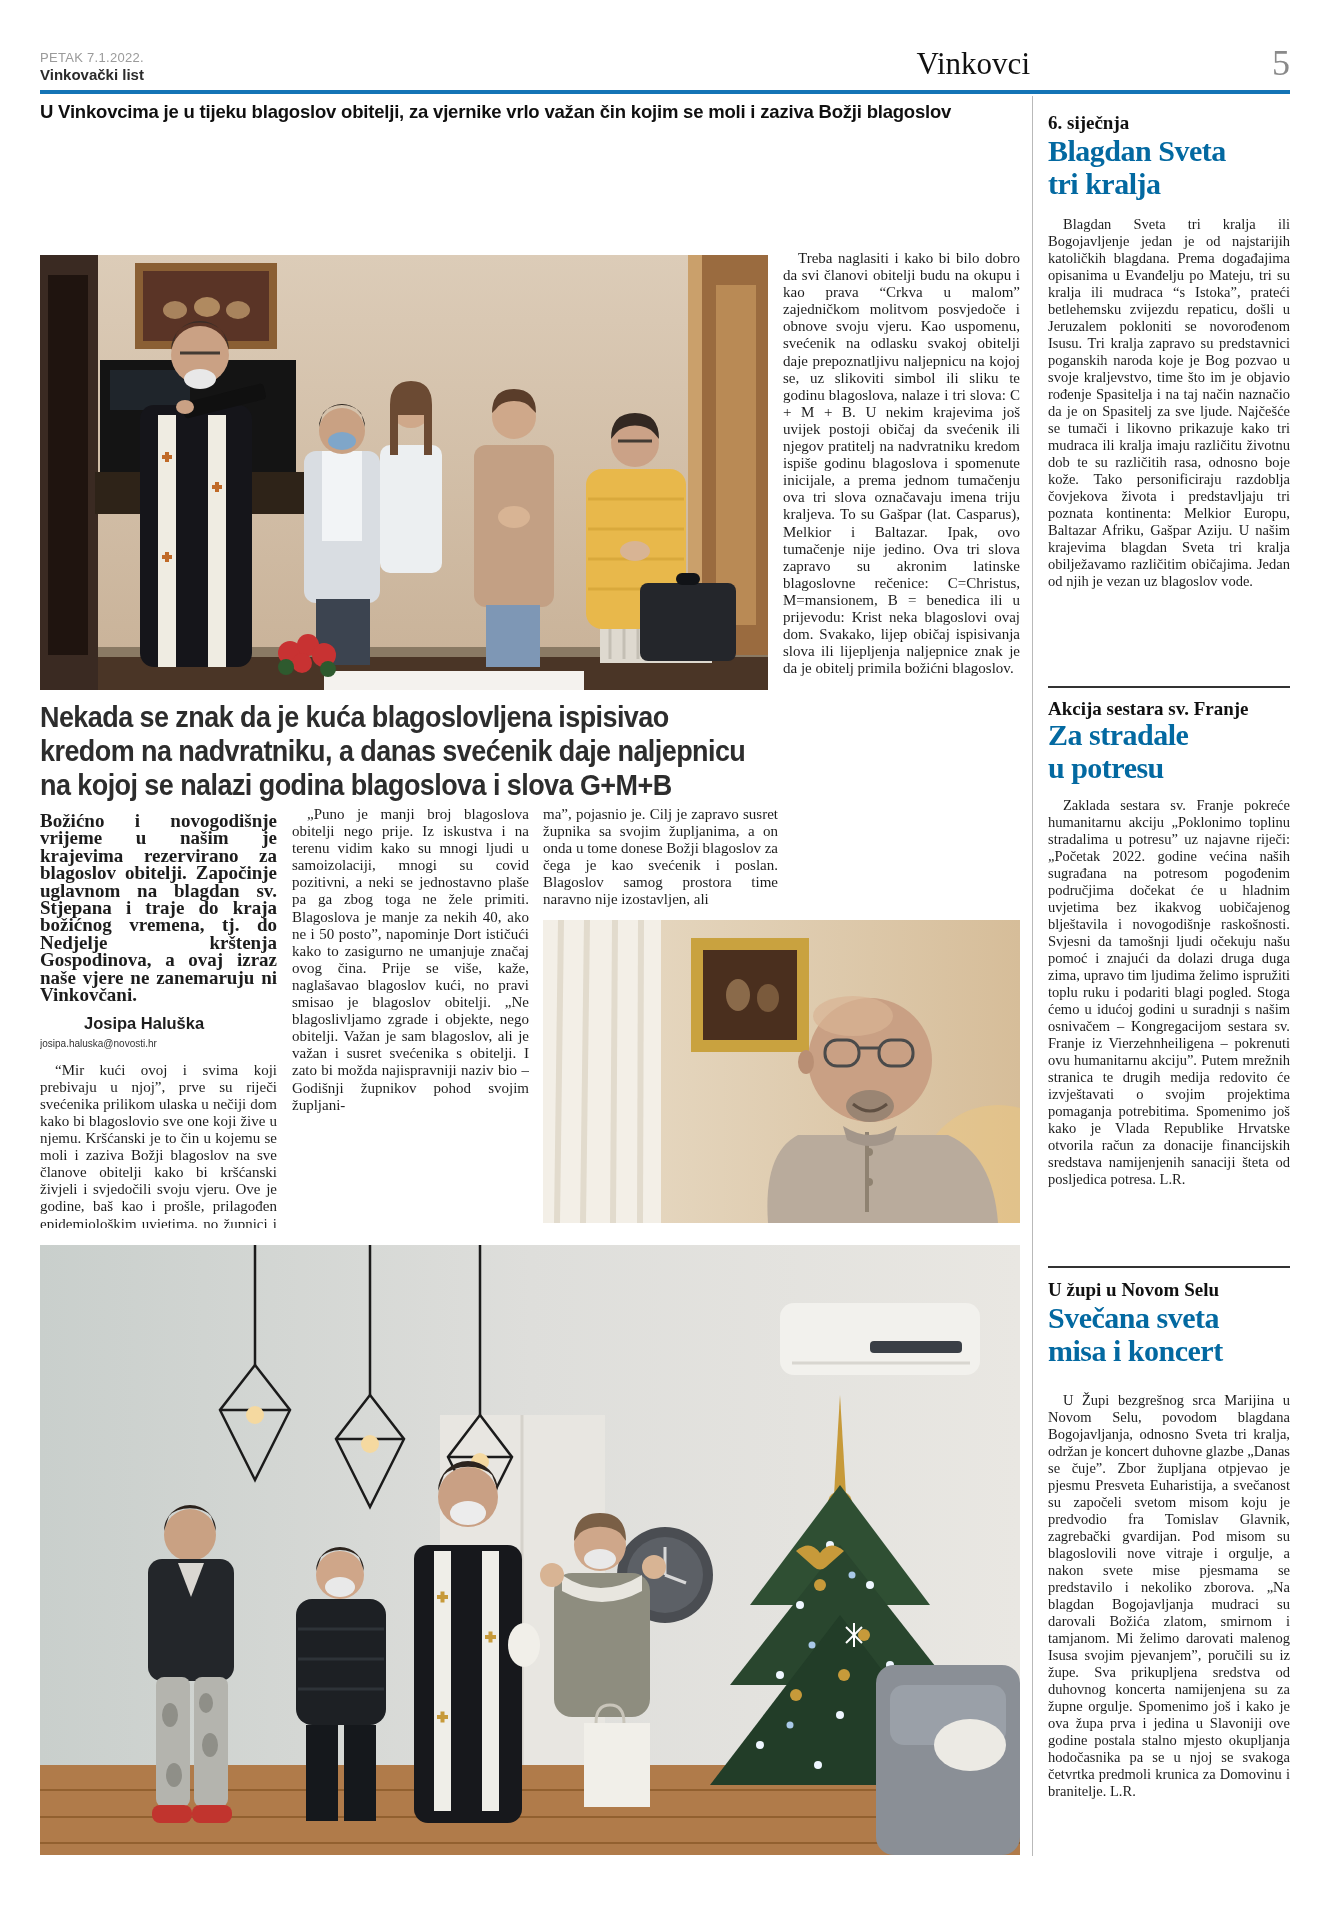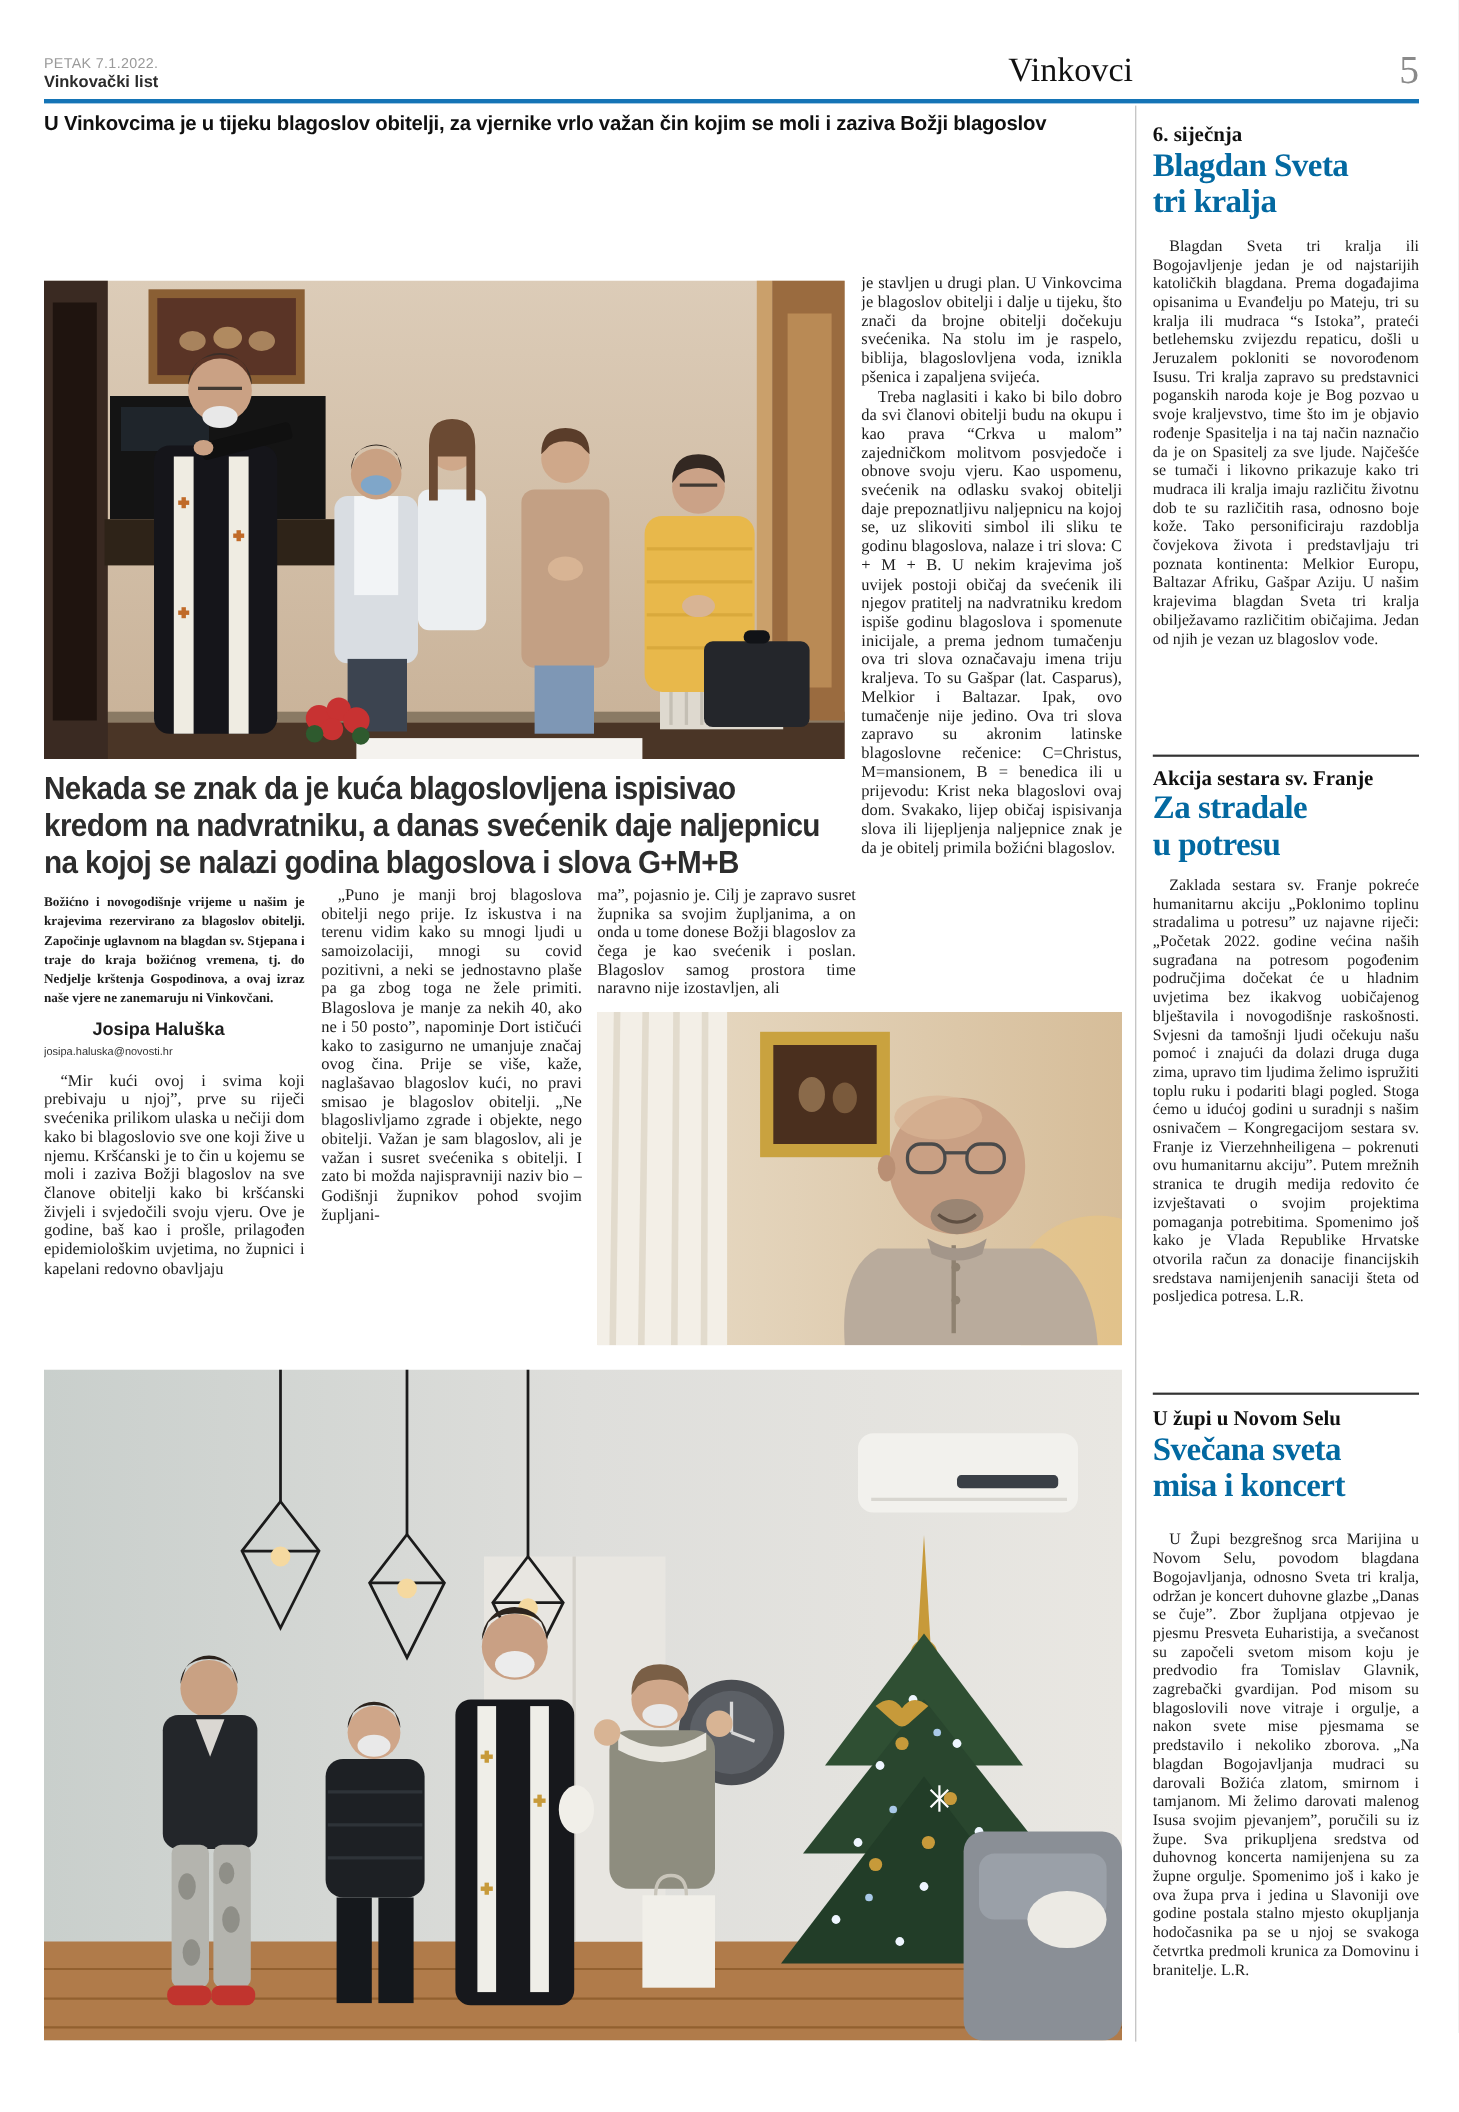--- a/index.html
+++ b/index.html
@@ -21,21 +21,21 @@
   .headline{left:36px;top:112px;width:1000px;font-weight:bold;font-size:62px;line-height:61px;
             letter-spacing:-2.4px;color:#121212;white-space:pre-line;}
   .subhead{left:40px;top:700px;width:806px;font-family:"Liberation Sans",sans-serif;font-weight:bold;
            font-size:29px;line-height:34px;letter-spacing:-.6px;color:#2d2d2d;white-space:pre-line;
            transform:scaleX(.93);transform-origin:left top;}
   .bodycol{font-size:15px;line-height:17.1px;overflow:hidden;color:#1d1d1d;}
   .col1{left:40px;top:812px;width:237px;height:416px;}
   .col2{left:292px;top:806px;width:237px;height:420px;}
   .col3{left:543px;top:806px;width:235px;height:112px;}
   .col4{left:783px;top:250px;width:237px;height:670px;}
-  .lead{font-weight:bold;font-size:12px;line-height:17.4px;}
+  .lead{font-weight:bold;font-size:19px;line-height:17.4px;}
   .byline{margin-top:12px;font-family:"Liberation Sans",sans-serif;font-weight:bold;
           font-size:16.5px;text-align:left;margin-left:44px;}
   .bymail{margin-top:2px;margin-bottom:10px;font-family:"Liberation Sans",sans-serif;
           font-size:10px;color:#333;text-align:left;}
   
   .photo{display:block;}
   .ph1{left:40px;top:255px;}
   .ph2{left:543px;top:920px;}
   .ph3{left:40px;top:1245px;}
   
@@ -173,21 +173,20 @@
     <p class="bymail">josipa.haluska@novosti.hr</p>
     <p class="ind">“Mir kući ovoj i svima koji prebivaju u njoj”, prve su riječi svećenika prilikom ulaska u nečiji dom kako bi blagoslovio sve one koji žive u njemu. Kršćanski je to čin u kojemu se moli i zaziva Božji blagoslov na sve članove obitelji kako bi kršćanski živjeli i svjedočili svoju vjeru. Ove je godine, baš kao i prošle, prilagođen epidemiološkim uvjetima, no župnici i kapelani redovno obavljaju</p>
   </div>
   <div class="abs bodycol col2">
     <p class="ind">„Puno je manji broj blagoslova obitelji nego prije. Iz iskustva i na terenu vidim kako su mnogi ljudi u samoizolaciji, mnogi su covid pozitivni, a neki se jednostavno plaše pa ga zbog toga ne žele primiti. Blagoslova je manje za nekih 40, ako ne i 50 posto”, napominje Dort ističući kako to zasigurno ne umanjuje značaj ovog čina. Prije se više, kaže, naglašavao blagoslov kući, no pravi smisao je blagoslov obitelji. „Ne blagoslivljamo zgrade i objekte, nego obitelji. Važan je sam blagoslov, ali je važan i susret svećenika s obitelji. I zato bi možda najispravniji naziv bio – Godišnji župnikov pohod svojim župljani-</p>
   </div>
   <div class="abs bodycol col3">
     <p>ma”, pojasnio je. Cilj je zapravo susret župnika sa svojim župljanima, a on onda u tome donese Božji blagoslov za čega je kao svećenik i poslan. Blagoslov samog prostora time naravno nije izostavljen, ali</p>
   </div>
   <div class="abs bodycol col4">
-    <p>je stavljen u drugi plan. U Vinkovcima je blagoslov obitelji i dalje u tijeku, što znači da brojne obitelji dočekuju svećenika. Na stolu im je raspelo, biblija, blagoslovljena voda, iznikla pšenica i zapaljena svijeća.</p>
     <p class="ind">Treba naglasiti i kako bi bilo dobro da svi članovi obitelji budu na okupu i kao prava “Crkva u malom” zajedničkom molitvom posvjedoče i obnove svoju vjeru. Kao uspomenu, svećenik na odlasku svakoj obitelji daje prepoznatljivu naljepnicu na kojoj se, uz slikoviti simbol ili sliku te godinu blagoslova, nalaze i tri slova: C + M + B. U nekim krajevima još uvijek postoji običaj da svećenik ili njegov pratitelj na nadvratniku kredom ispiše godinu blagoslova i spomenute inicijale, a prema jednom tumačenju ova tri slova označavaju imena triju kraljeva. To su Gašpar (lat. Casparus), Melkior i Baltazar. Ipak, ovo tumačenje nije jedino. Ova tri slova zapravo su akronim latinske blagoslovne rečenice: C=Christus, M=mansionem, B = benedica ili u prijevodu: Krist neka blagoslovi ovaj dom. Svakako, lijep običaj ispisivanja slova ili lijepljenja naljepnice znak je da je obitelj primila božićni blagoslov.</p>
   </div>
 
   <svg class="abs photo ph2" width="477" height="303" viewBox="0 0 477 303">
     <defs>
       <linearGradient id="wall2" x1="0" y1="0" x2="1" y2="0">
         <stop offset="0" stop-color="#e9ddc9"></stop>
           <stop offset="1" stop-color="#d6bd99"></stop>
       </linearGradient>
     </defs>

